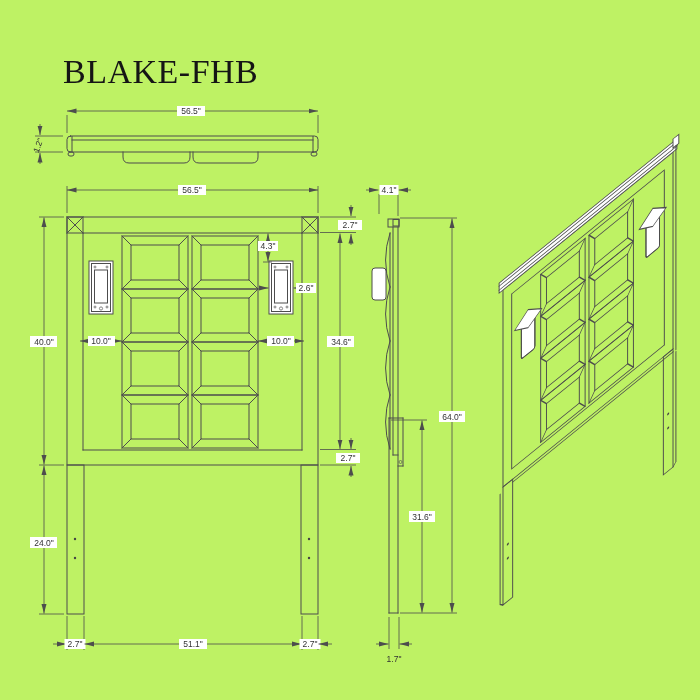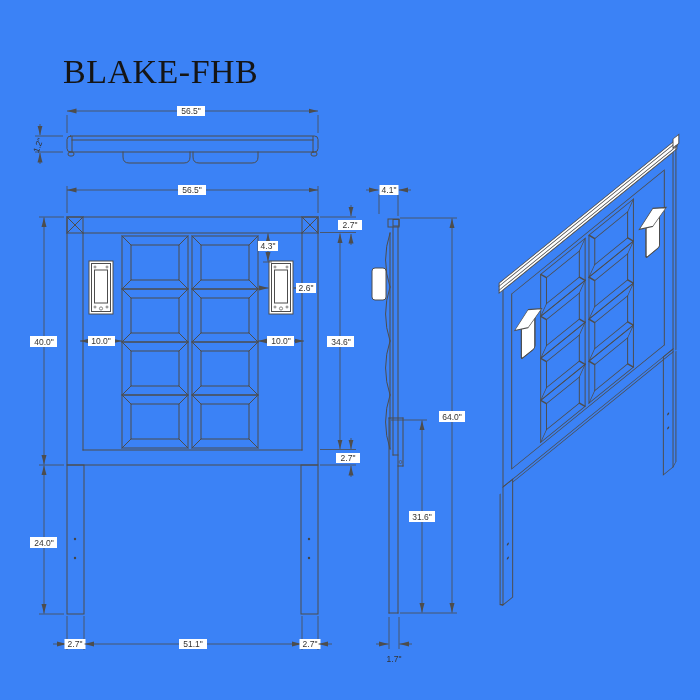--- a/index.html
+++ b/index.html
@@ -1,16 +1,16 @@
 <!DOCTYPE html>
 <html><head>
 <meta charset="utf-8">
 <style>
   html,body{margin:0;padding:0;background:#fff;}
-  .canvas{position:relative;width:700px;height:700px;background:#3b82f6;overflow:hidden;
+  .canvas{position:relative;width:700px;height:700px;background:#bef264;overflow:hidden;
           font-family:"Liberation Sans",sans-serif;}
   svg{position:absolute;left:0;top:0;}
   .ln{stroke:#4d4d4d;stroke-width:1;fill:none;stroke-linecap:square;}
   .lnf{stroke:#4d4d4d;stroke-width:1;fill:#ffffff;}
   .thin{stroke:#555555;stroke-width:.7;fill:none;}
   .dim{stroke:#4d4d4d;stroke-width:.8;fill:none;}
   .bg{fill:#ffffff;stroke:none;}
   .lbl{font:8.5px "Liberation Sans",sans-serif;fill:#333333;text-anchor:middle;}
   .title{font:34px "Liberation Serif",serif;fill:#151515;letter-spacing:.5px;}
   .hole{fill:#444;stroke:none;}

